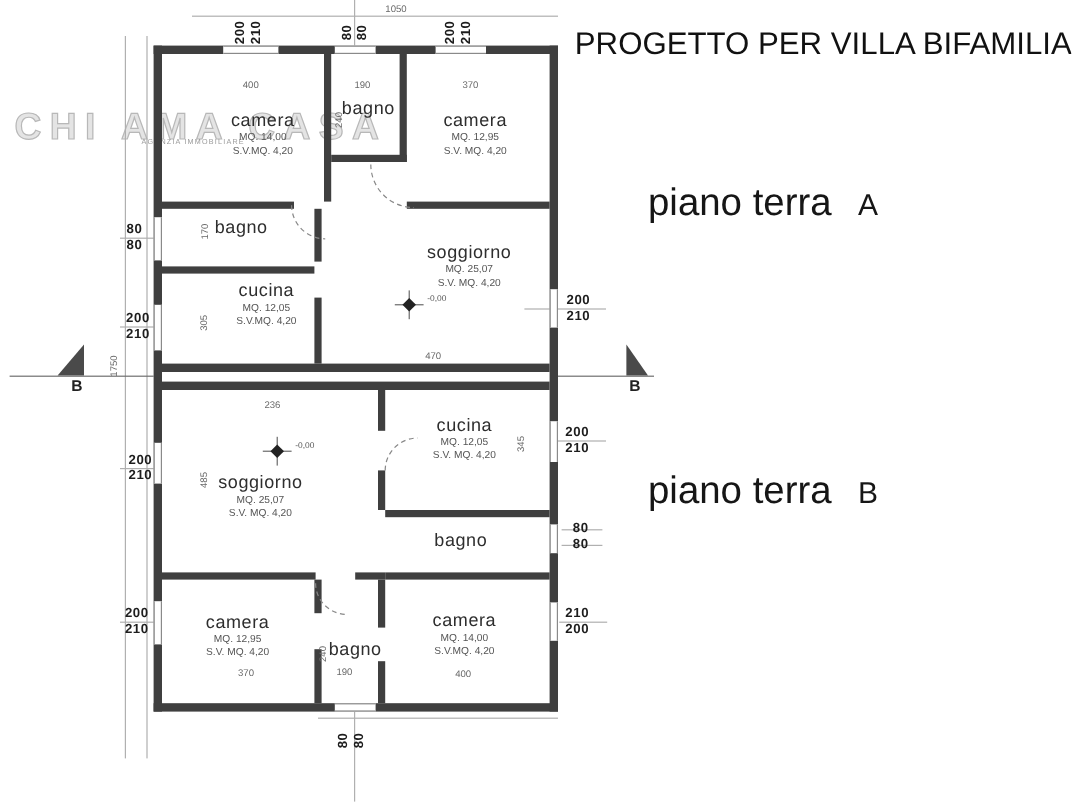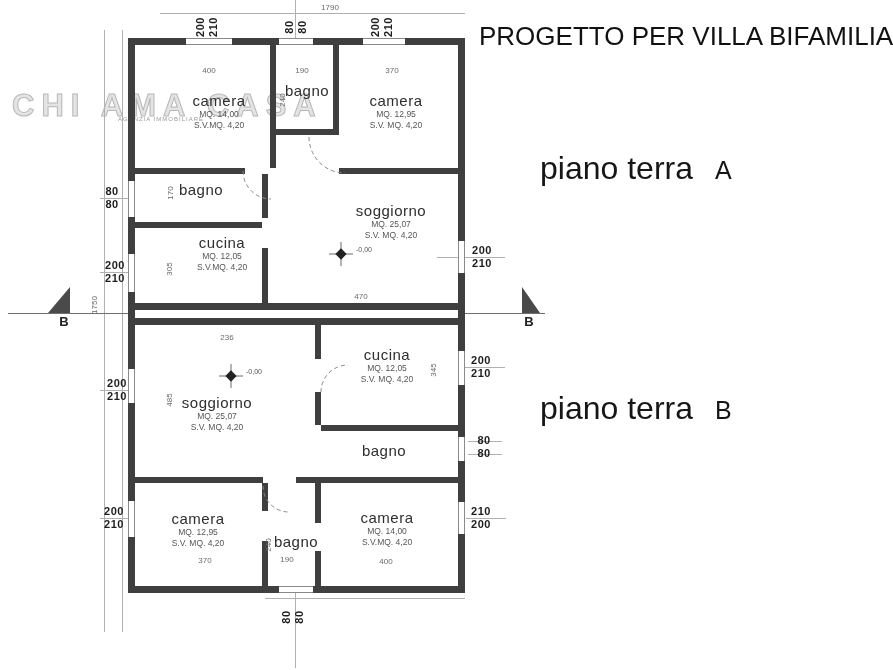--- a/index.html
+++ b/index.html
@@ -173,21 +173,21 @@
   <div class="room" style="left:296px;top:533px;">
     <div class="nm">bagno</div>
   </div>
   <div class="room" style="left:387px;top:509px;">
     <div class="nm">camera</div>
     <div class="ar">MQ. 14,00</div>
     <div class="sv">S.V.MQ.  4,20</div>
   </div>
   <div class="dim lvl" style="left:246px;top:372px;">-0,00</div>
 
-  <div class="dim tiny" style="left:330px;top:8px;">1790</div>
+  <div class="dim tiny" style="left:330px;top:8px;">1050</div>
   <div class="dim frac rot" style="left:207px;top:27px;">200
 210</div>
   <div class="dim frac rot" style="left:296px;top:27px;">80
 80</div>
   <div class="dim frac rot" style="left:382px;top:27px;">200
 210</div>
   <div class="dim frac" style="left:112px;top:198px;">80
 80</div>
   <div class="dim frac" style="left:115px;top:272px;">200
 210</div>

